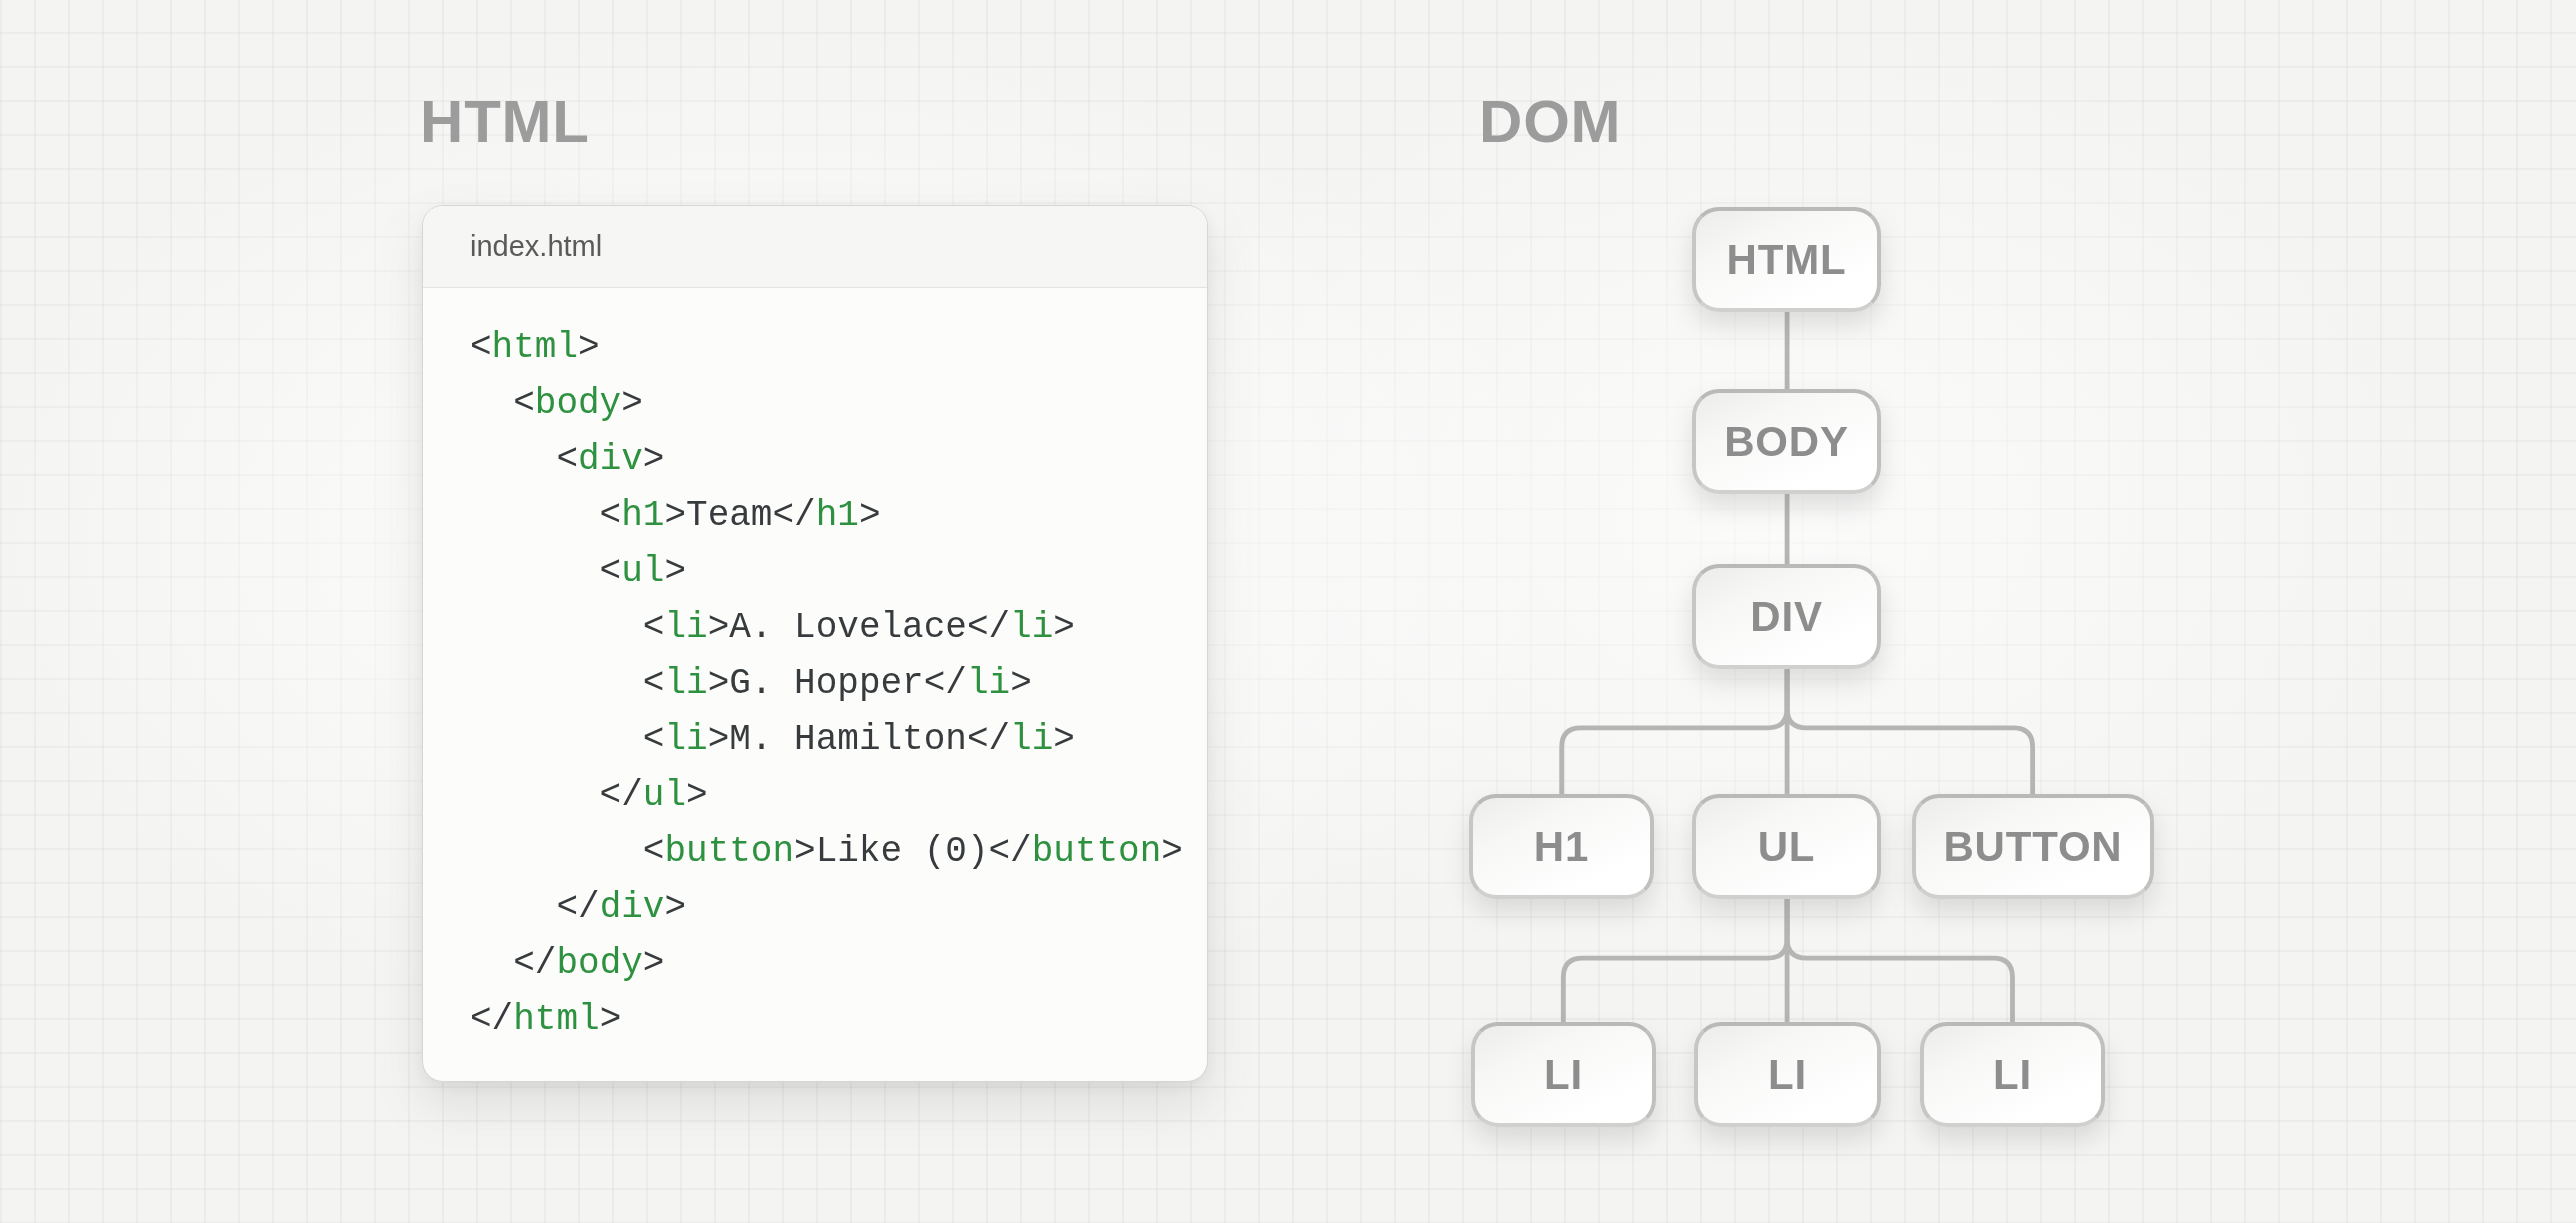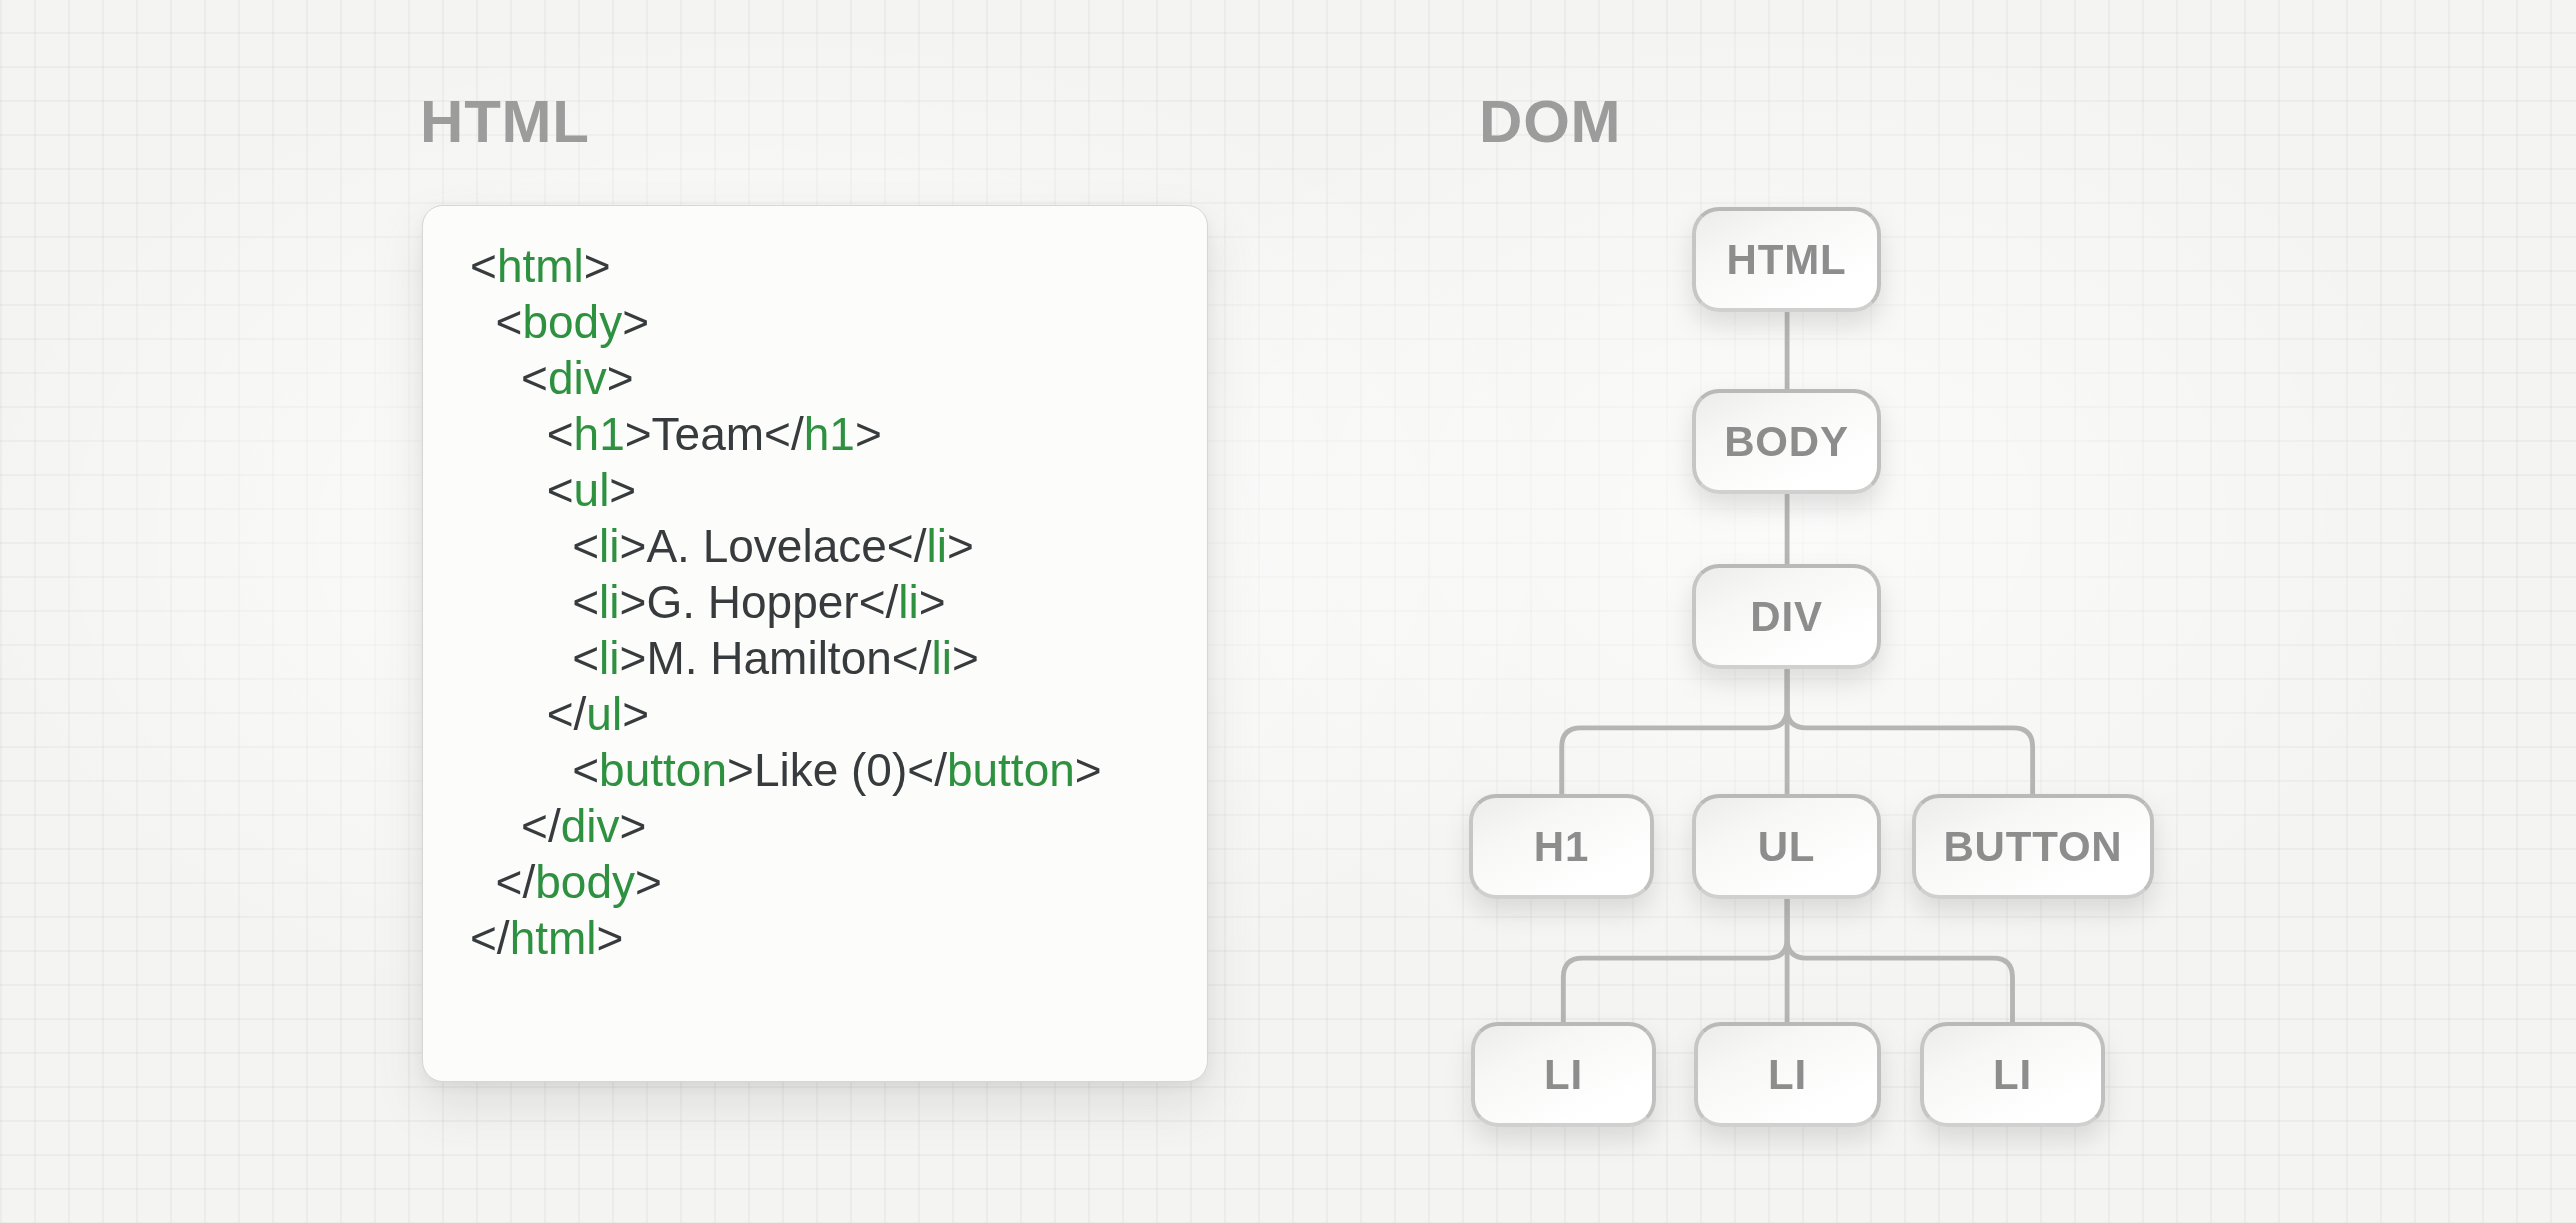--- a/index.html
+++ b/index.html
@@ -36,22 +36,22 @@
     box-shadow:0 22.5px 48px rgba(110,110,110,0.16), 0 4.8px 13px rgba(0,0,0,0.05);
     overflow:hidden;box-sizing:border-box;
   }
   .window-titlebar{
     height:82px;background:#f6f6f4;border-bottom:1.6px solid #e3e3e1;
     display:flex;align-items:center;padding-left:47px;box-sizing:border-box;
   }
   .window-title{font-size:29px;color:#5a5a5a;}
   .code-area{
     padding:32px 24px 0 47px;
-    font-family:Liberation Sans, sans-serif;
-    font-size:46px;line-height:56px;color:#373b3d;
+    font-family:Liberation Mono, monospace;
+    font-size:36px;line-height:56px;color:#373b3d;
     white-space:pre;
   }
   .code-area .tg{color:#2e9140;}
 
   
   #tree-svg{position:absolute;left:0;top:0;width:2576px;height:1224px;}
   #tree-svg path{stroke:#b5b5b4;stroke-width:6;fill:none;}
   .dom-node{
     position:absolute;height:105px;box-sizing:border-box;
     background:linear-gradient(155deg,#ececeb 0%,#f7f7f6 30%,#ffffff 78%);
@@ -73,20 +73,23 @@
 </style>
 </head>
 <body>
 
 <div class="bg-grid"></div>
 <div class="bg-glow"></div>
 
 <div class="panel-heading" id="heading-html">HTML</div>
 
 <div class="code-window">
+  <div class="window-titlebar">
+    <span class="window-title">index.html</span>
+  </div>
   <div class="code-area" id="code-area"><div><span>&lt;</span><span class="tg">html</span><span>&gt;</span></div><div><span>  &lt;</span><span class="tg">body</span><span>&gt;</span></div><div><span>    &lt;</span><span class="tg">div</span><span>&gt;</span></div><div><span>      &lt;</span><span class="tg">h1</span><span>&gt;Team&lt;/</span><span class="tg">h1</span><span>&gt;</span></div><div><span>      &lt;</span><span class="tg">ul</span><span>&gt;</span></div><div><span>        &lt;</span><span class="tg">li</span><span>&gt;A. Lovelace&lt;/</span><span class="tg">li</span><span>&gt;</span></div><div><span>        &lt;</span><span class="tg">li</span><span>&gt;G. Hopper&lt;/</span><span class="tg">li</span><span>&gt;</span></div><div><span>        &lt;</span><span class="tg">li</span><span>&gt;M. Hamilton&lt;/</span><span class="tg">li</span><span>&gt;</span></div><div><span>      &lt;/</span><span class="tg">ul</span><span>&gt;</span></div><div><span>        &lt;</span><span class="tg">button</span><span>&gt;Like (0)&lt;/</span><span class="tg">button</span><span>&gt;</span></div><div><span>    &lt;/</span><span class="tg">div</span><span>&gt;</span></div><div><span>  &lt;/</span><span class="tg">body</span><span>&gt;</span></div><div><span>&lt;/</span><span class="tg">html</span><span>&gt;</span></div></div>
 </div>
 
 <div class="panel-heading" id="heading-dom">DOM</div>
 
 <svg id="tree-svg" viewBox="0 0 3200 1520" xmlns="http://www.w3.org/2000/svg">
   <path d="M2220 387 V483"></path>
   <path d="M2220 613 V701"></path>
   <path d="M2220 831 V986"></path>
   <path d="M2220 831 V880 Q2220 904 2196 904 H1964 Q1940 904 1940 928 V986"></path>

